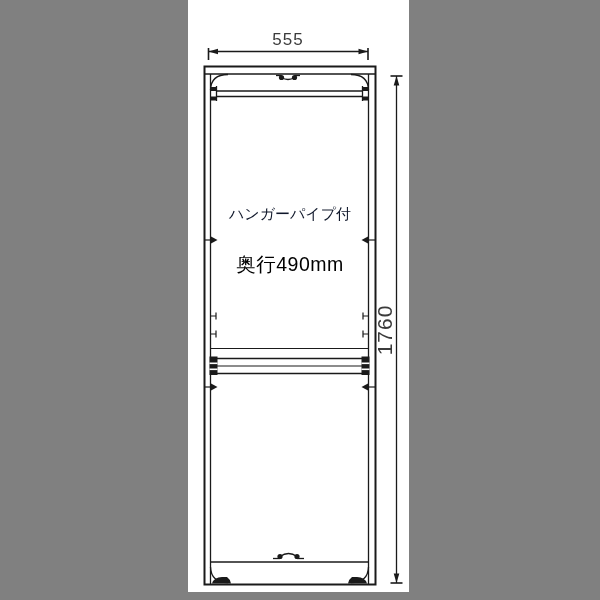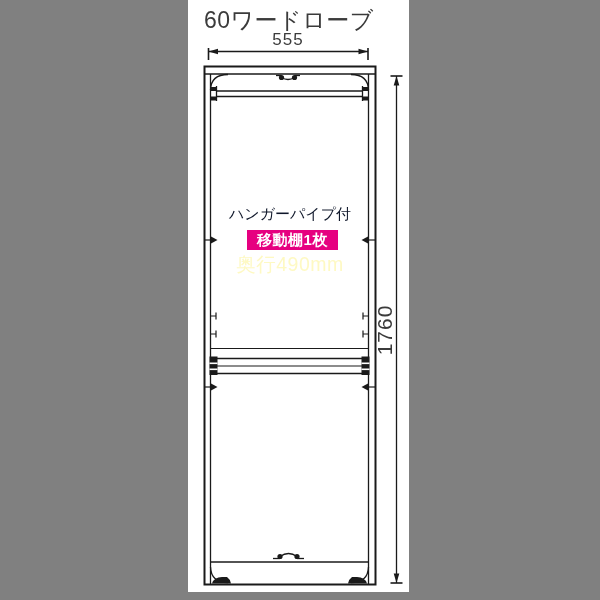--- a/index.html
+++ b/index.html
@@ -13,21 +13,21 @@
   .dim-w{left:208px;top:30px;width:160px;text-align:center;
          font-size:17px;color:#3b3b3b;letter-spacing:1px;}
   .dim-h{left:385px;top:330px;transform:translate(-50%,-50%) rotate(-90deg);
          font-size:21px;color:#3b3b3b;letter-spacing:1px;white-space:nowrap;}
   .lbl-hanger{left:211px;top:205px;width:158px;text-align:center;
          font-size:15px;font-weight:500;color:#0f172a;white-space:nowrap;}
   .badge{left:247px;top:230px;width:91px;height:20px;line-height:20px;text-align:center;
          background:#e60080;color:#ffffff;font-size:15px;font-weight:700;
          letter-spacing:.5px;white-space:nowrap;}
   .lbl-depth{left:211px;top:251px;width:158px;text-align:center;
-         font-size:19.5px;font-weight:500;color:#fef9c3;letter-spacing:.5px;white-space:nowrap;}
+         font-size:19.5px;font-weight:500;color:#000000;letter-spacing:.5px;white-space:nowrap;}
   svg.draw{position:absolute;left:0;top:0;width:600px;height:600px;pointer-events:none;}
 </style>
 </head>
 <body>
 
 <div class="stage">
   <div class="panel"></div>
 
   <svg class="draw" viewBox="0 0 600 600" fill="none" stroke="#1a1a1a" stroke-width="1.3">
 
@@ -116,19 +116,17 @@
       <path d="M297,558.5 H304"></path>
       <circle cx="280" cy="556.5" r="2.6" fill="#1a1a1a" stroke="none"></circle>
       <circle cx="297" cy="556.5" r="2.6" fill="#1a1a1a" stroke="none"></circle>
       <path d="M210.5,567 Q211,582.5 228,582.5"></path>
       <path d="M368.5,567 Q368,582.5 351,582.5"></path>
       <path d="M212,583.5 Q214,577 222,577 L227,577 Q230,579 231,583.5 Z" fill="#1a1a1a" stroke="none"></path>
       <path d="M367,583.5 Q365,577 357,577 L352,577 Q349,579 348,583.5 Z" fill="#1a1a1a" stroke="none"></path>
     </g>
   </svg>
 
-  <div class="abs title">60ワードローブ</div>
   <div class="abs dim-w">555</div>
   <div class="abs dim-h">1760</div>
   <div class="abs lbl-hanger">ハンガーパイプ付</div>
-  <div class="abs badge">移動棚1枚</div>
   <div class="abs lbl-depth">奥行490mm</div>
 </div>
 
 </body></html>

